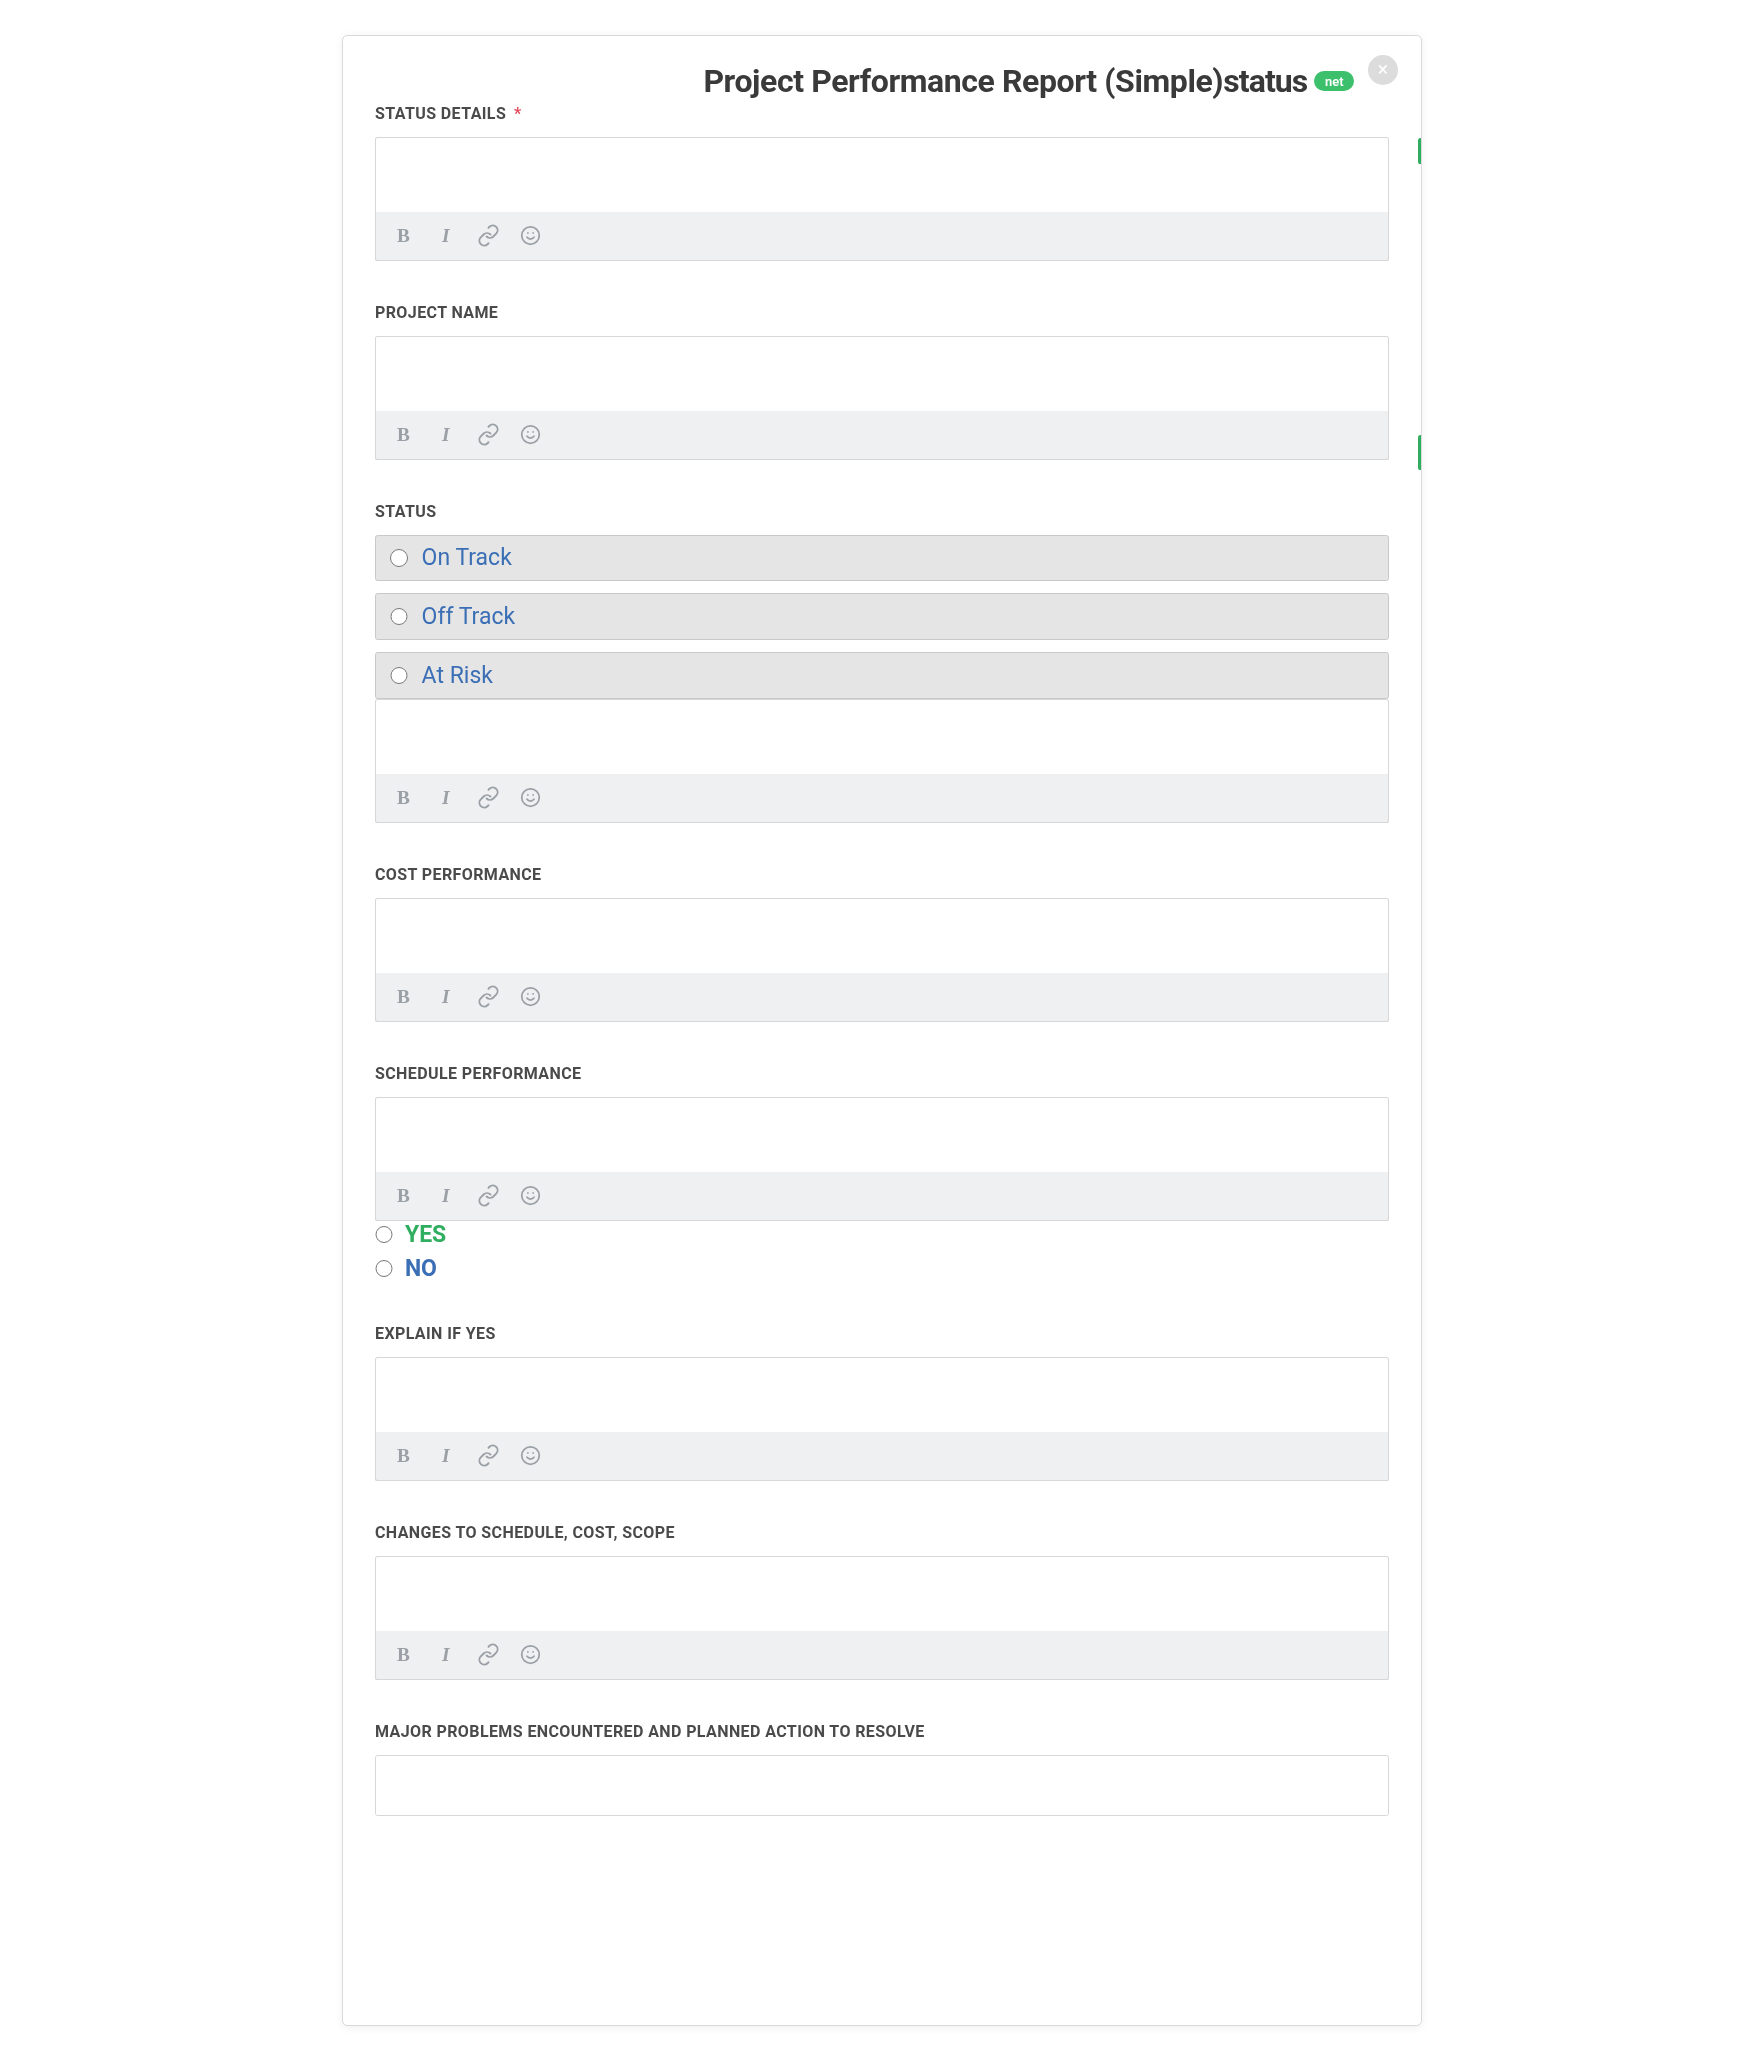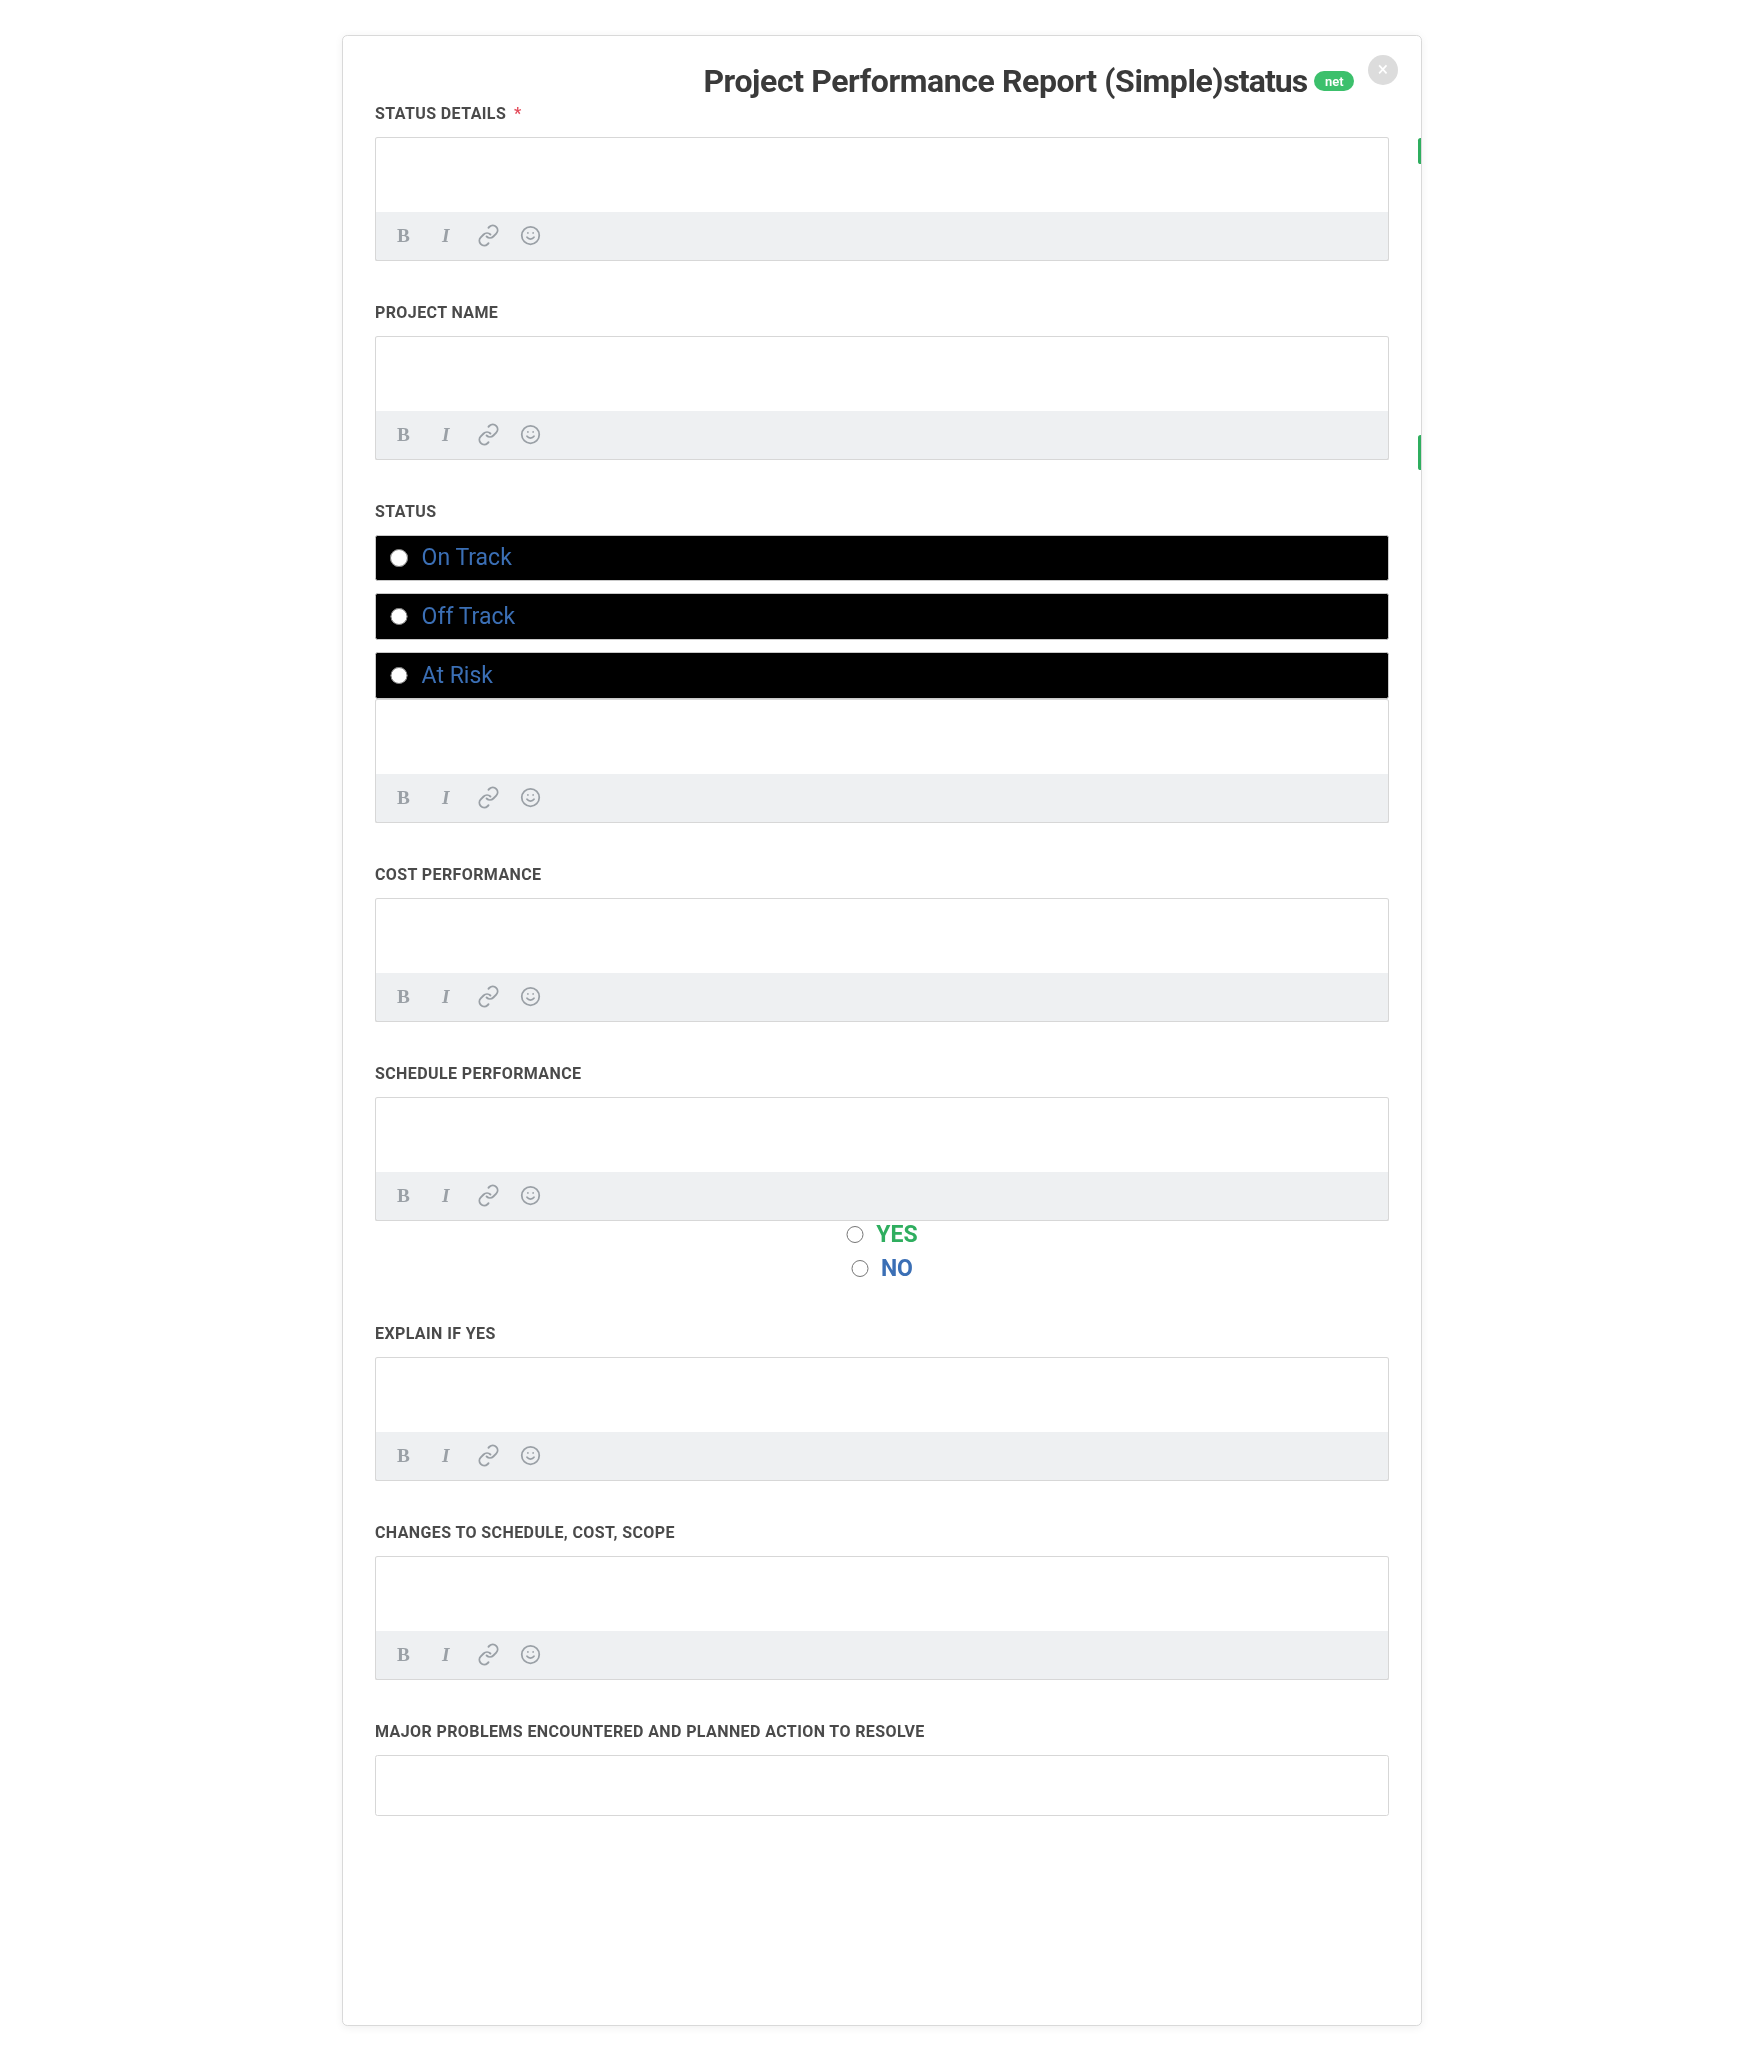--- a/index.html
+++ b/index.html
@@ -121,36 +121,36 @@
     cursor: pointer;
   }
   .tb-bold { font-weight: 800; font-family: Georgia, serif; font-size: 19.3px; }
   .tb-italic { font-style: italic; font-family: Georgia, serif; font-size: 19.3px; font-weight: 600; }
   .tb-link svg, .tb-emoji svg { display: block; }
 
   .radio-group { display: flex; flex-direction: column; gap: 12.3px; }
   .radio-box {
     border: 0.9px solid #c9c9c9;
     border-radius: 2.6px;
-    background: #000000;
+    background: #e5e5e5;
     display: flex;
     align-items: center;
     gap: 14px;
     padding: 8.8px 14px;
     font-size: 23px;
     color: #3b6fb5;
     cursor: pointer;
   }
   .radio-box input[type="radio"] {
     width: 17.6px;
     height: 17.6px;
     accent-color: #3b6fb5;
   }
 
-  .radio-inline { display: flex; flex-direction: column; gap: 7px; align-items: center; }
+  .radio-inline { display: flex; flex-direction: column; gap: 7px; }
   .radio-line {
     display: flex;
     align-items: center;
     gap: 12.3px;
     font-size: 23px;
     font-weight: 700;
     cursor: pointer;
   }
   .radio-line input[type="radio"] {
     width: 17.6px;

